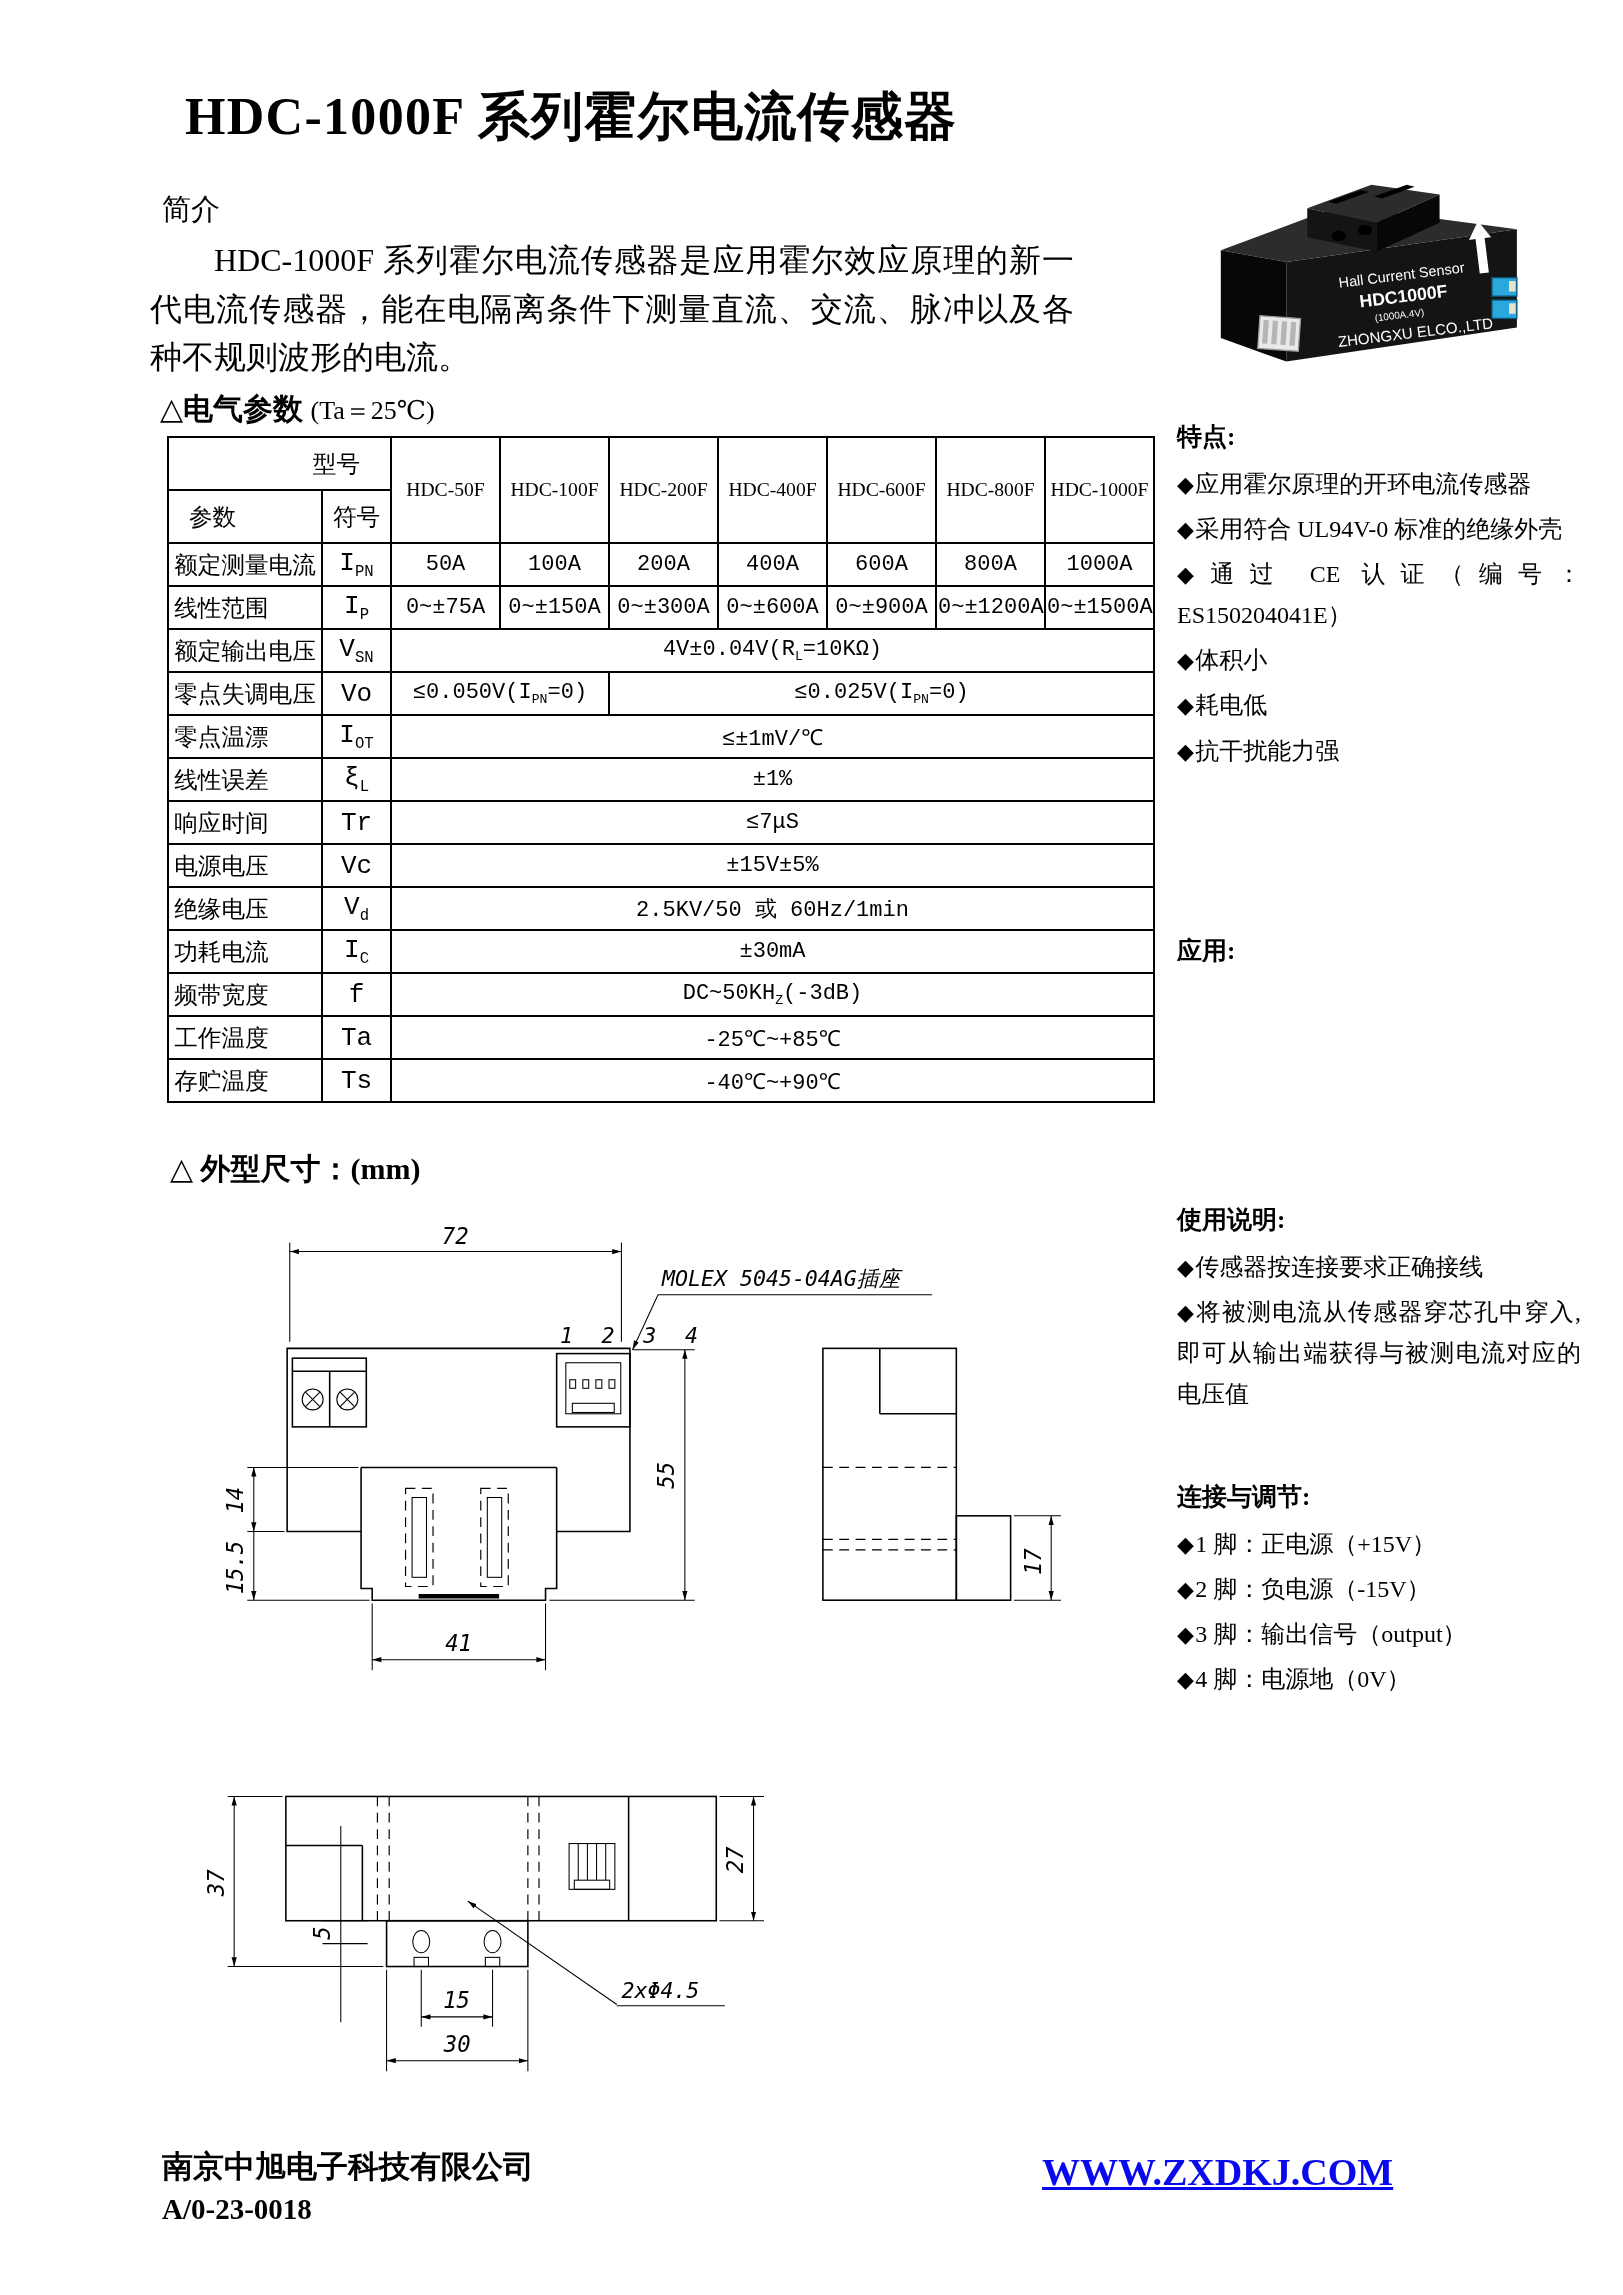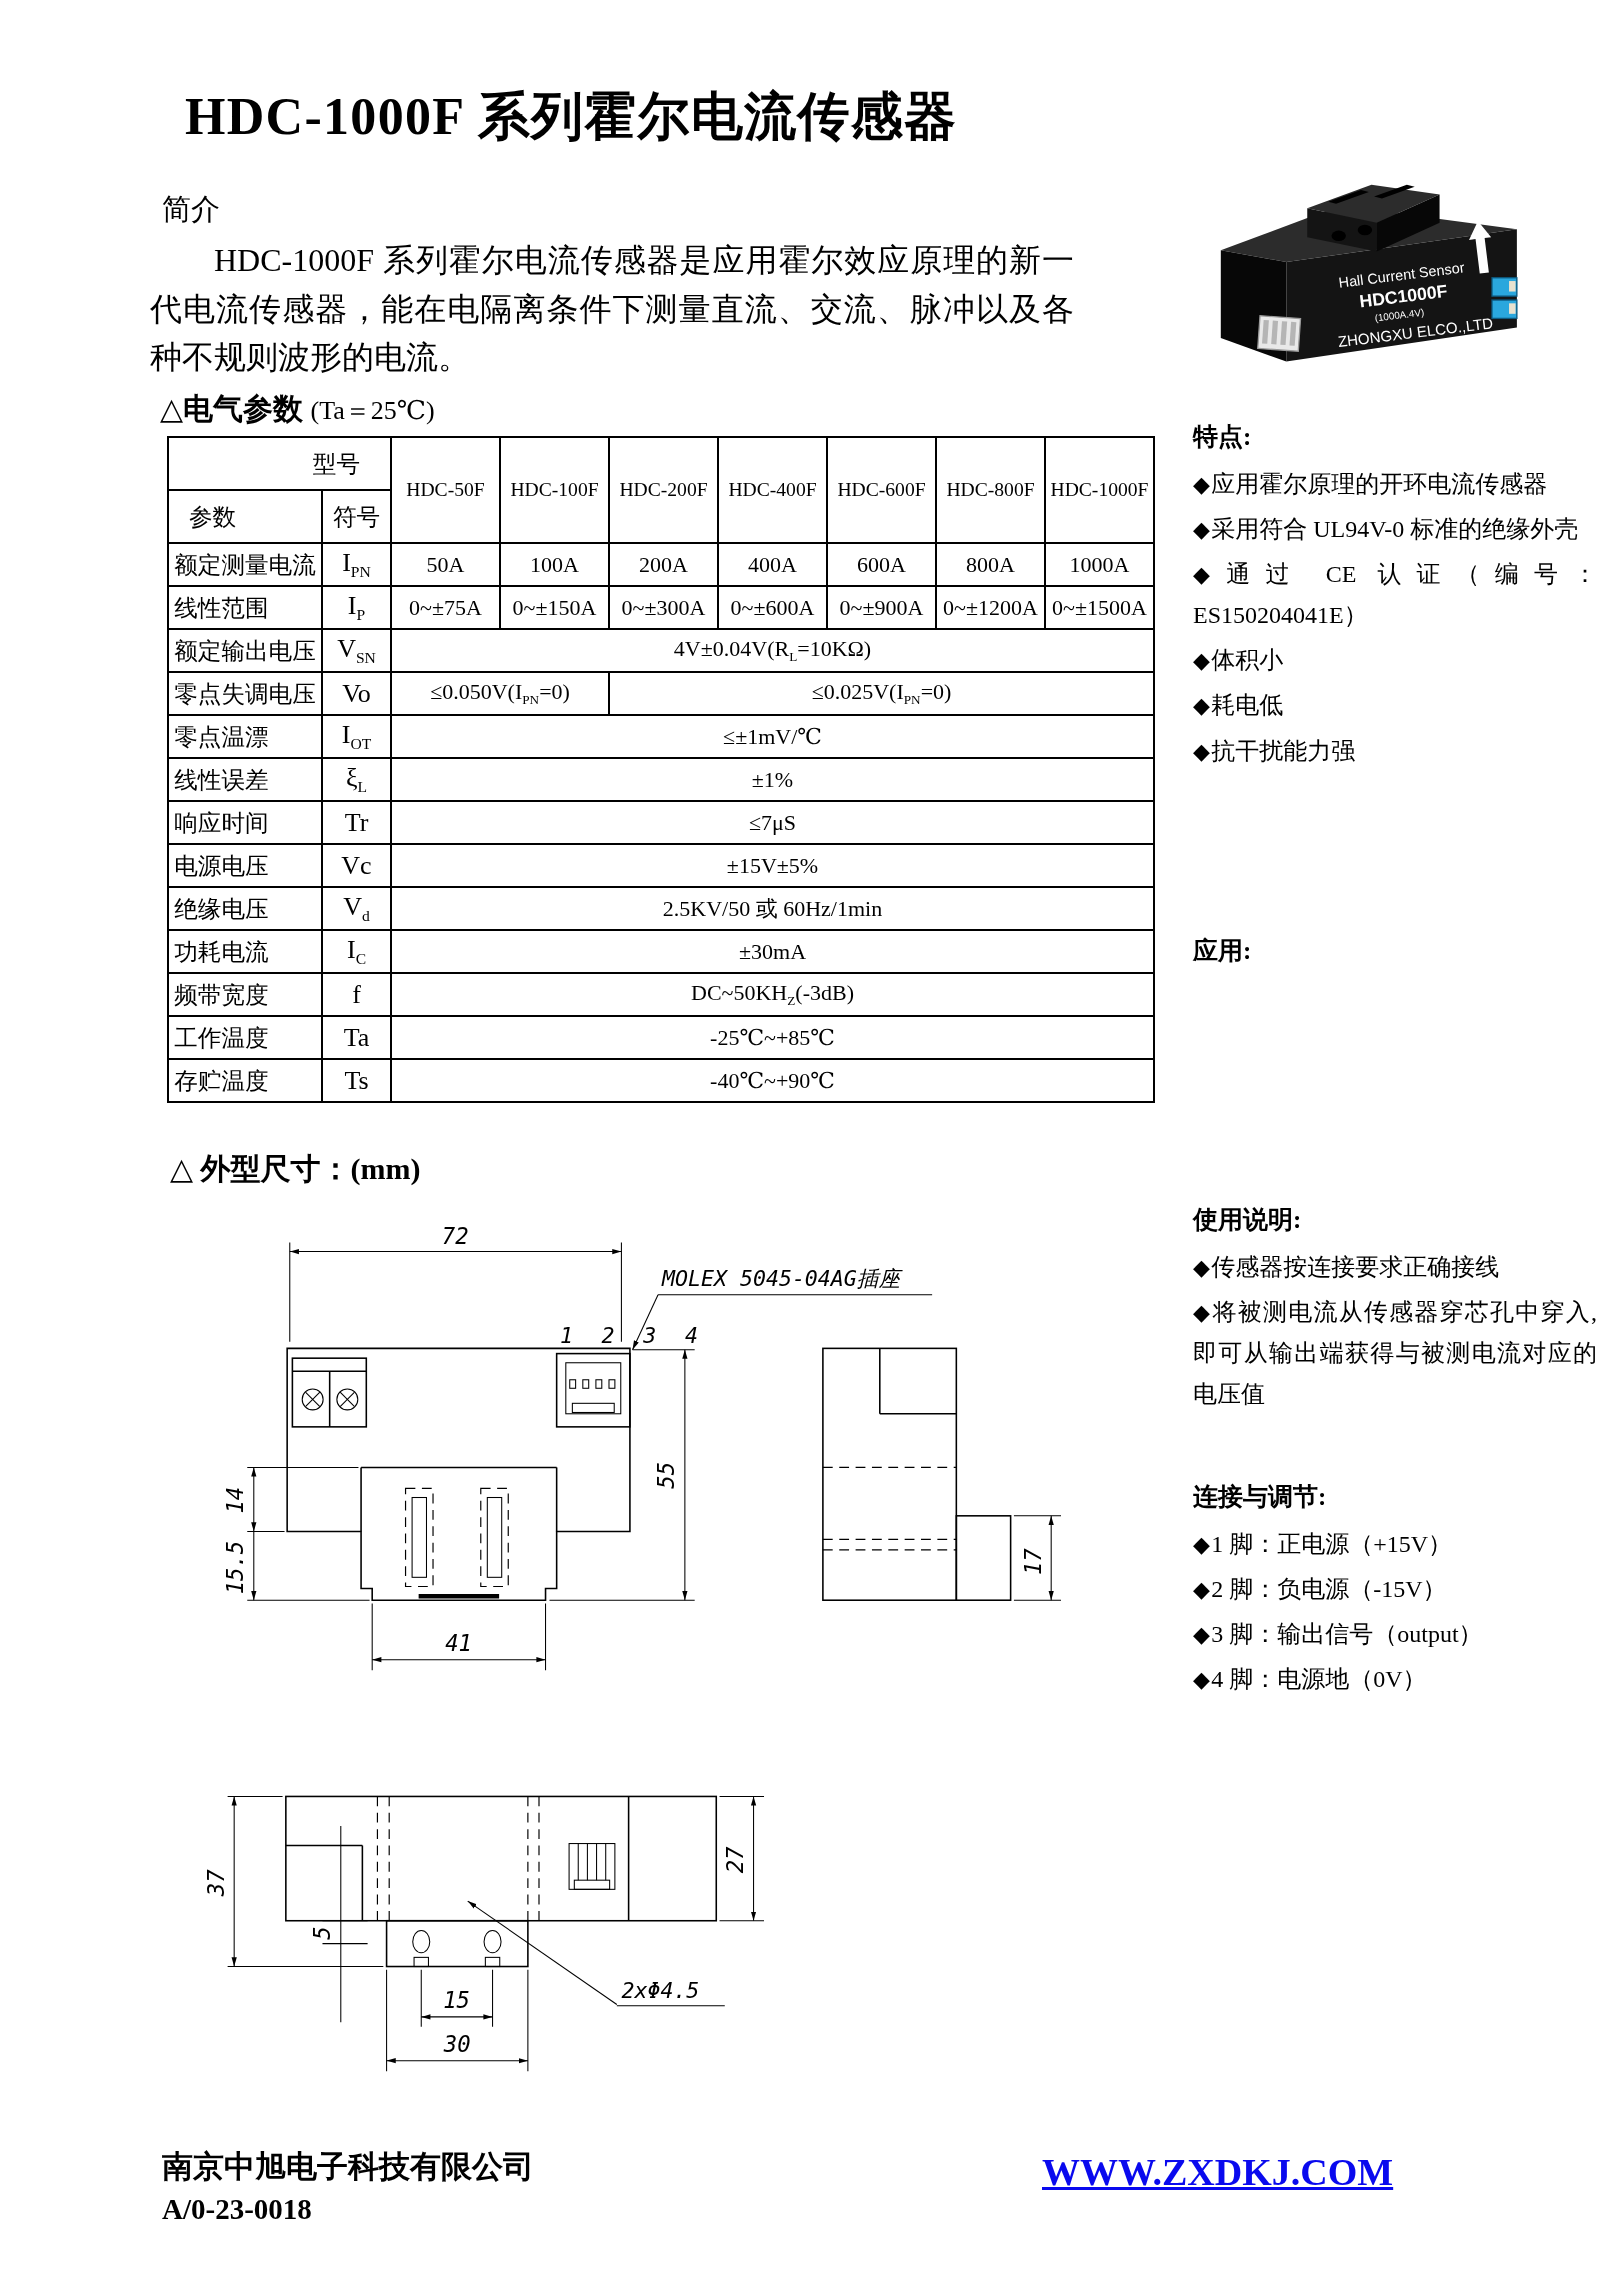--- a/index.html
+++ b/index.html
@@ -16,31 +16,31 @@
   
   .elec-h{left:160px;top:389px;font-size:30px;font-weight:bold;white-space:nowrap;}
   .elec-h .tri{font-weight:normal;}
   .elec-h .cond{font-size:26px;font-weight:normal;}
   table.params{
     position:absolute;left:167px;top:436px;width:985px;
     border-collapse:collapse;table-layout:fixed;border:2.6px solid #000;
   }
   table.params th,table.params td{border:2px solid #000;overflow:hidden;}
   table.params thead tr{height:53px;}
-  table.params tbody tr{height:43px;}
+  table.params tbody tr{height:43px;font-family:Liberation Mono, monospace;}
   .corner-model{text-align:right;padding-right:30px;font-size:23.6px;font-weight:normal;}
   .corner-param{text-align:left;padding-left:20px;font-size:23.6px;font-weight:normal;}
   .corner-sym{text-align:center;font-size:23.6px;font-weight:normal;}
   .model-th{font-size:19.6px;font-weight:normal;text-align:center;padding:0;}
   .param-td{font-size:23.6px;padding-left:5.2px;white-space:nowrap;}
   .sym-td{font-size:26px;text-align:center;}
   .val-td{font-size:22px;text-align:center;white-space:nowrap;}
   sub{font-size:60%;}
   
-  .sb{left:1177px;width:404px;margin-left:16px;}
+  .sb{left:1177px;width:404px;}
   .sb-title{font-size:25px;font-weight:bold;margin-bottom:10.5px;}
   .sb-item{font-size:24px;line-height:1.72;text-align:justify;margin-bottom:3.9px;}
   .sb-item .bullet{font-size:22px;margin-right:1.3px;}
   
   .dims-h{left:170px;top:1149px;font-size:30px;font-weight:bold;white-space:nowrap;}
   .dims-h .tri{font-weight:normal;}
   
   .ln{stroke:#000;stroke-width:2.4;fill:none;}
   .thin{stroke:#000;stroke-width:1.6;fill:none;}
   .dash{stroke:#000;stroke-width:1.8;fill:none;stroke-dasharray:15 10;}

